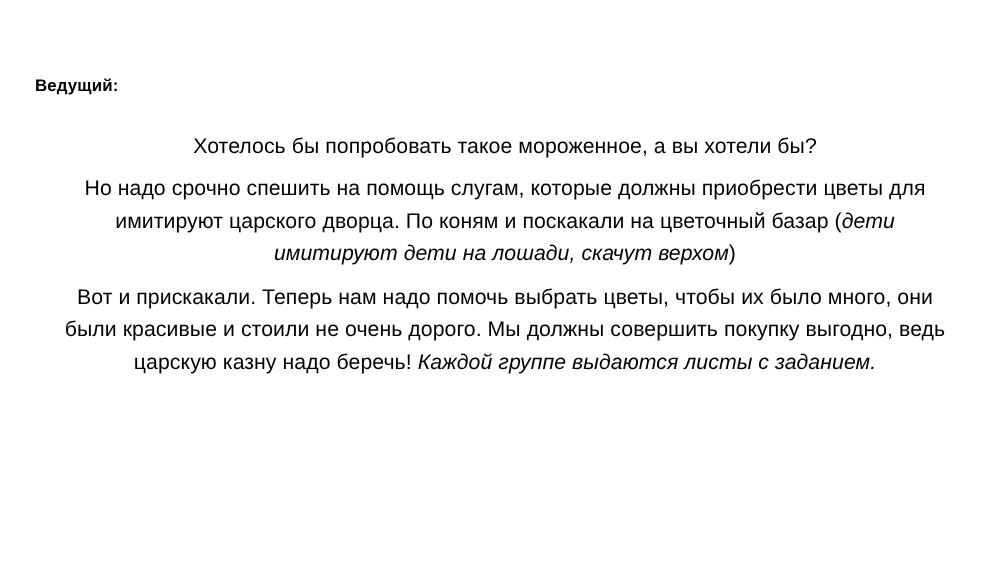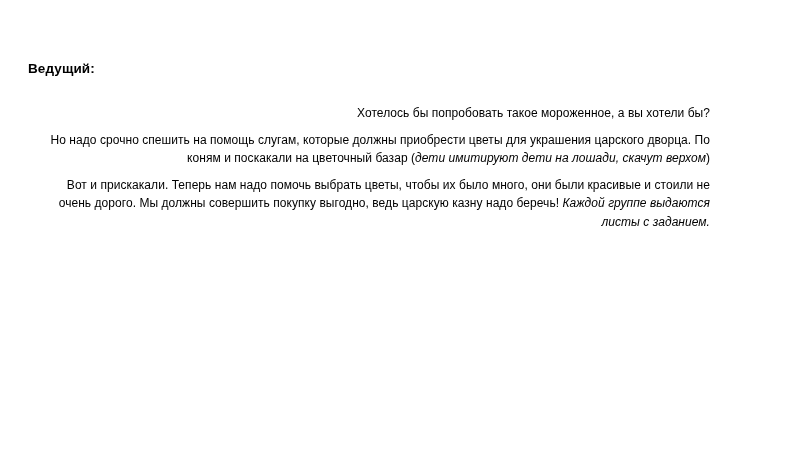--- a/index.html
+++ b/index.html
@@ -12,34 +12,34 @@
     background: #ffffff;
     font-family: "Liberation Sans", sans-serif;
     color: #000000;
     overflow: hidden;
   }
   .slide {
     position: relative;
     width: 800px;
     height: 450px;
     box-sizing: border-box;
-    padding: 60px 90px 0 28px;
+    padding: 60px 36px 0 28px;
   }
   .heading {
     font-size: 13.5px;
     font-weight: bold;
     line-height: 1.3;
     margin: 0 0 26px 0;
     letter-spacing: 0.1px;
   }
   .para {
-    font-size: 12px;
+    font-size: 17px;
     line-height: 1.52;
     margin: 0 0 9px 16px;
-    text-align: right;
+    text-align: center;
     letter-spacing: 0.05px;
   }
   .para:last-child {
     margin-bottom: 0;
   }
   .em {
     font-style: italic;
   }
 </style>
 </head>
@@ -47,20 +47,20 @@
 
 <div class="slide">
 
   <h1 class="heading">Ведущий:</h1>
 
   <p class="para">
     <span>Хотелось бы попробовать такое мороженное, а вы хотели бы?</span>
   </p>
 
   <p class="para">
-    <span>Но надо срочно спешить на помощь слугам, которые должны приобрести цветы для украшения царского дворца. По коням и поскакали на цветочный базар (</span><span class="em">дети имитируют дети на лошади, скачут верхом</span><span>)</span>
+    <span>Но надо срочно спешить на помощь слугам, которые должны приобрести цветы для имитируют царского дворца. По коням и поскакали на цветочный базар (</span><span class="em">дети имитируют дети на лошади, скачут верхом</span><span>)</span>
   </p>
 
   <p class="para">
     <span>Вот и прискакали. Теперь нам надо помочь выбрать цветы, чтобы их было много, они были красивые и стоили не очень дорого. Мы должны совершить покупку выгодно, ведь царскую казну надо беречь! </span><span class="em">Каждой группе выдаются листы с заданием.</span>
   </p>
 
 </div>
 
 </body></html>

